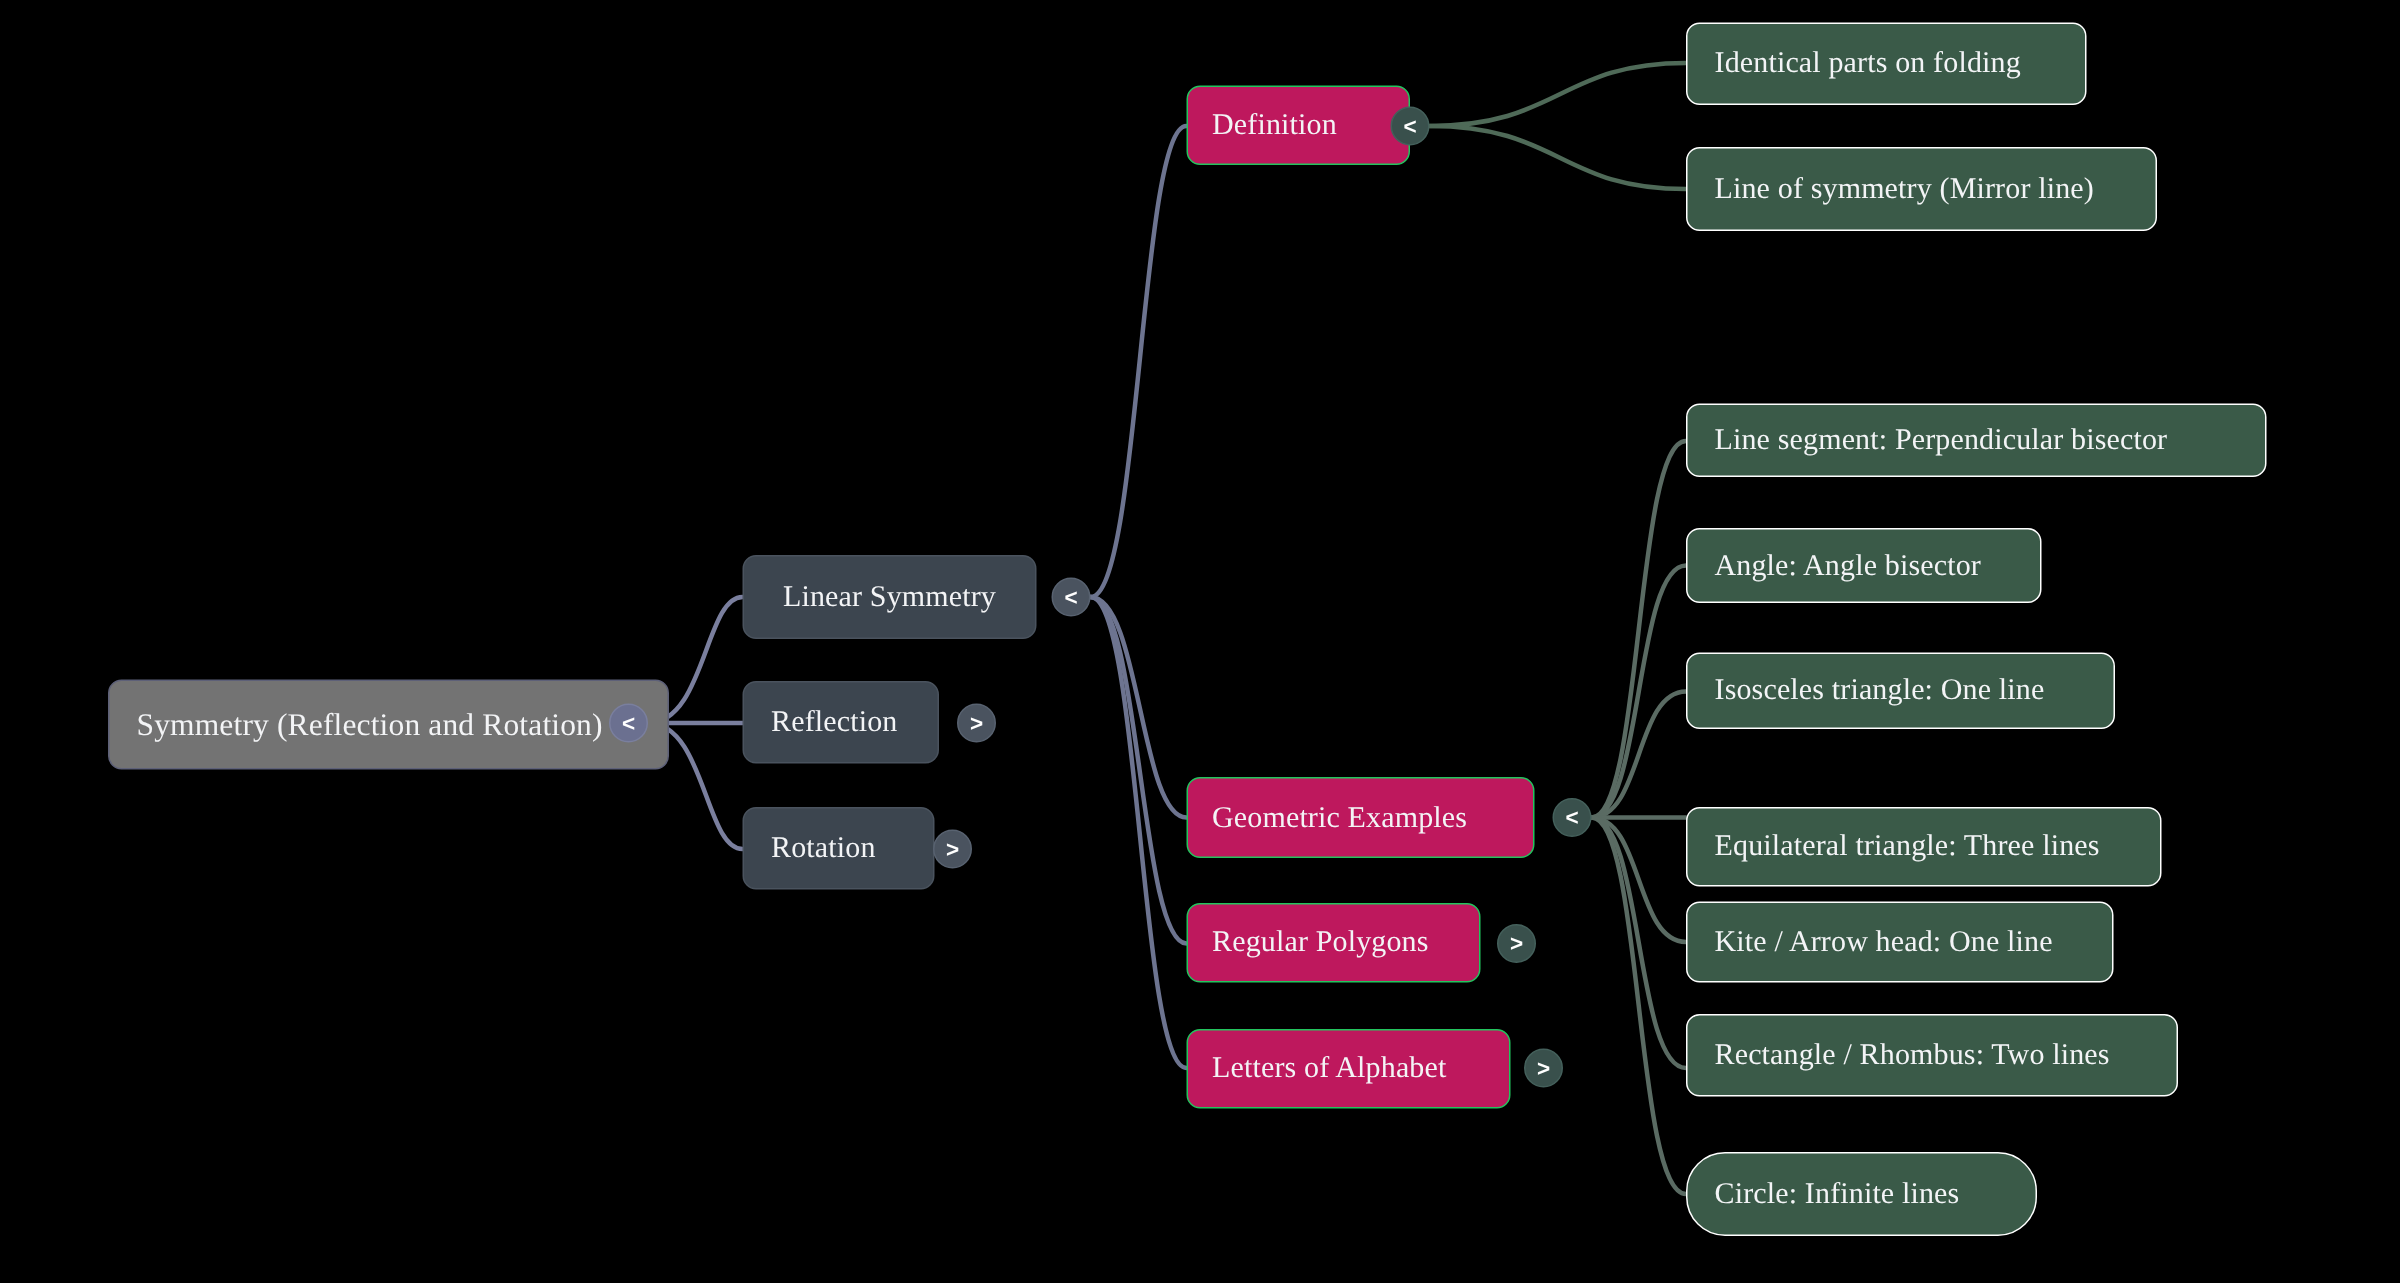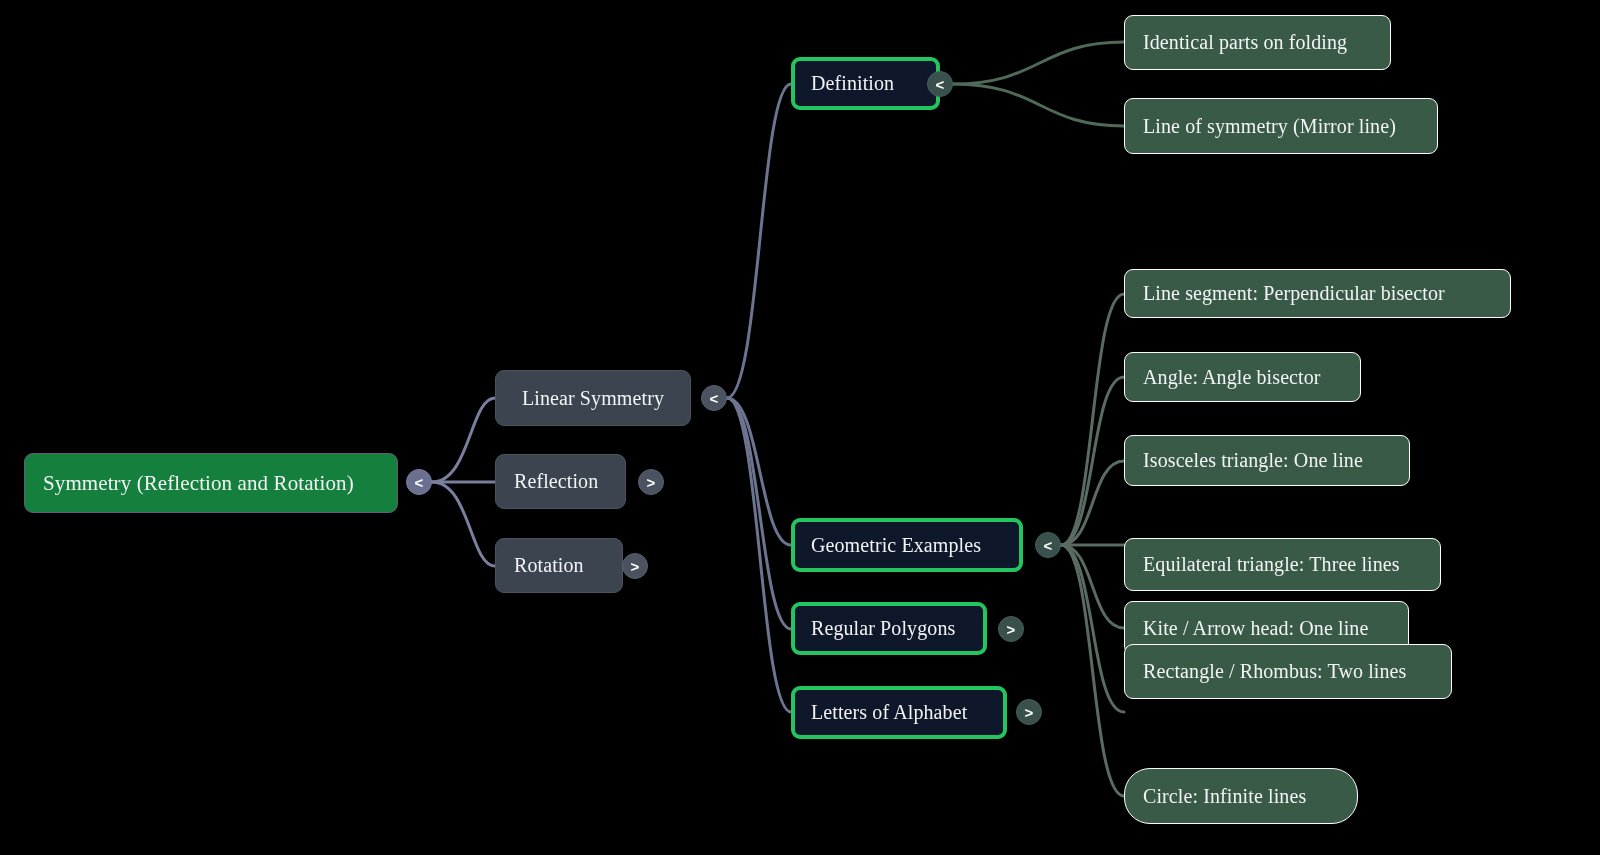--- a/index.html
+++ b/index.html
@@ -35,31 +35,32 @@
     align-items: center;
     border-radius: 9px;
     color: #f3f4f6;
     font-size: 20px;
     line-height: 1.15;
     padding: 0 18px;
     white-space: nowrap;
     letter-spacing: 0.1px;
   }
   .node.root {
-    background: #15803d;
+    background: #737373;
     border: 1px solid #5d6078;
     font-size: 21px;
+    margin-left: 48px;
   }
   .node.lvl2 {
     background: #3c454f;
     border: 1px solid #4a535e;
   }
   .node.lvl3 {
-    background: #0f172a;
-    border: 4px solid #22c55e;
+    background: #be185d;
+    border: 1px solid #22c55e;
     padding-left: 16px;
   }
   .node.leaf {
     background: #3a5a48;
     border: 1px solid #ffffff;
   }
   .toggle {
     position: absolute;
     width: 26px;
     height: 26px;
@@ -198,20 +199,20 @@
   </div>
   <div class="node leaf" style="left:1124px; top:435px; width:286px; height:51px;">
     <span>Isosceles triangle: One line</span>
   </div>
   <div class="node leaf" style="left:1124px; top:518px; width:317px; height:53px;margin-top:20px;">
     <span>Equilateral triangle: Three lines</span>
   </div>
   <div class="node leaf" style="left:1124px; top:601px; width:285px; height:54px;">
     <span>Kite / Arrow head: One line</span>
   </div>
-  <div class="node leaf" style="left:1124px; top:644px; width:328px; height:55px;">
+  <div class="node leaf" style="left:1124px; top:676px; width:328px; height:55px;">
     <span>Rectangle / Rhombus: Two lines</span>
   </div>
   <div class="node leaf" style="left:1124px; top:768px; width:234px; height:56px;border-radius:26px;">
     <span>Circle: Infinite lines</span>
   </div>
 
 </div>
 
 </body></html>

